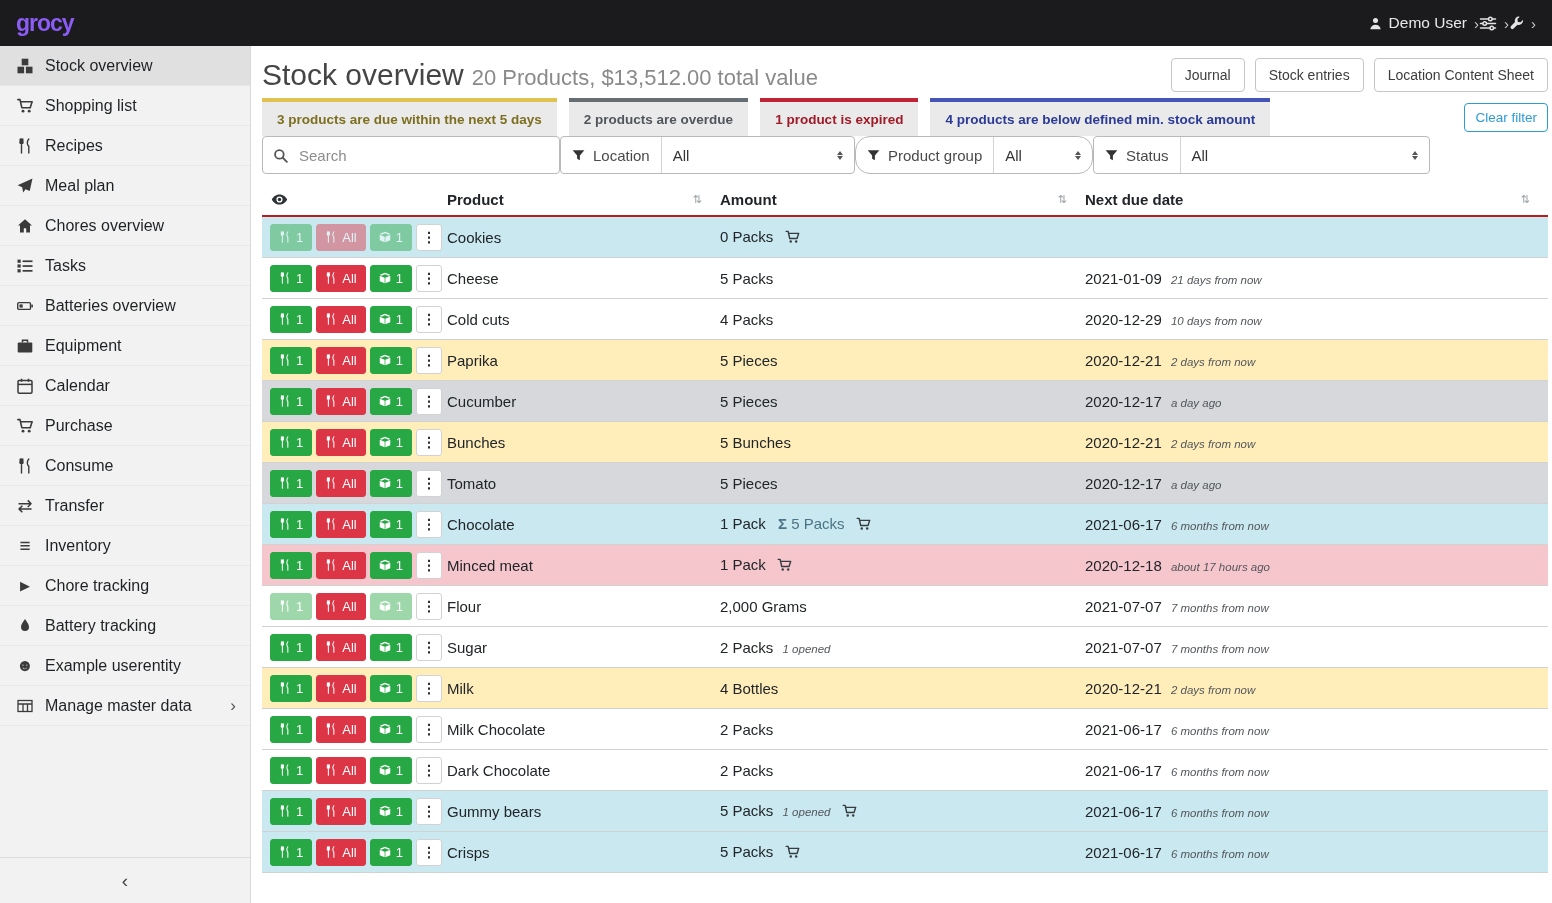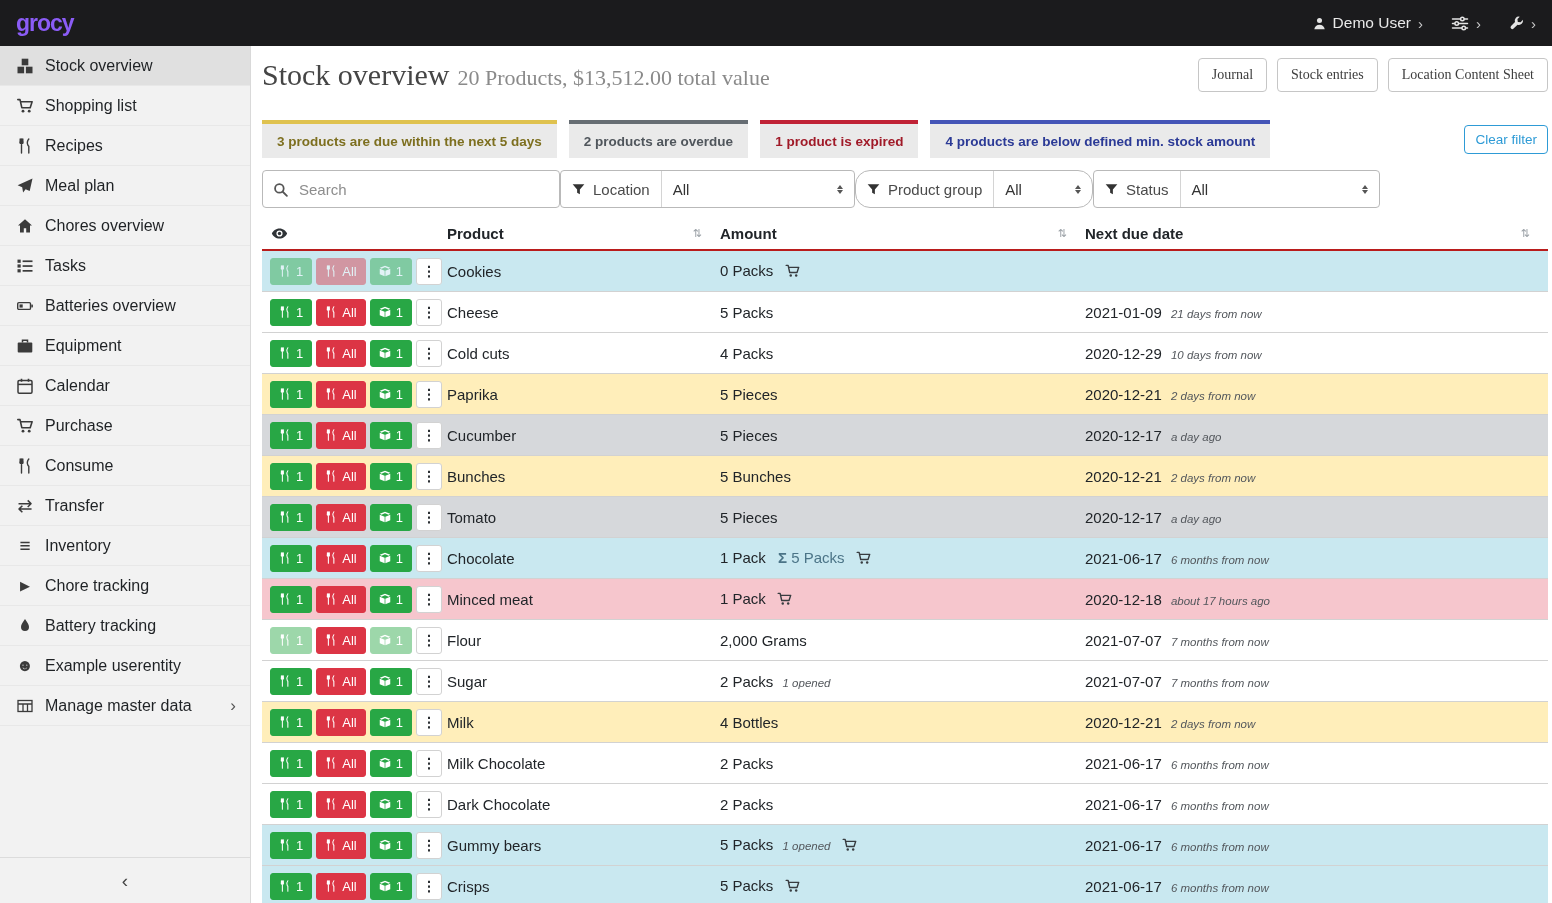--- a/index.html
+++ b/index.html
@@ -11,21 +11,21 @@
   }
   svg { display:block; }
   .tg { display:inline-block; line-height:1; }
 
   
   .topbar {
     height:46px; background:#1b1b1d; display:flex; align-items:center;
     padding:0 16px;
   }
   .logo { color:#8b5cf6; font-size:23px; font-weight:bold; letter-spacing:-1px; cursor:pointer; }
-  .topbar-right { margin-left:auto; display:flex; align-items:center; gap:28px; }
+  .topbar-right { margin-left:auto; display:flex; align-items:center; }
   .tb-item { display:flex; align-items:center; gap:7px; color:#e9e9e9; cursor:pointer; }
   .tb-label { font-size:15.5px; }
   .tb-icon { color:#e4e4e4; }
   .chev { color:#c9c9c9; font-size:15px; line-height:1; }
 
   
   .layout { display:flex; height:857px; }
   .sidebar {
     width:251px; background:#f2f2f2; border-right:1px solid #d9d9d9;
     display:flex; flex-direction:column; justify-content:space-between;
@@ -39,31 +39,31 @@
   .side-icon svg { width:16px; height:16px; }
   .side-chevron { margin-left:auto; color:#555; font-size:17px; }
   .collapse-bar {
     height:46px; border-top:1px solid #dcdcdc; display:flex; align-items:center;
     justify-content:center; color:#444; font-size:19px; cursor:pointer;
   }
 
   main { flex:1; padding:6px 4px 0 11px; overflow:hidden; }
 
   
-  .page-header { display:flex; align-items:center; justify-content:space-between; margin:6px 0 28px;font-family:Liberation Serif, serif; }
+  .page-header { display:flex; align-items:center; justify-content:space-between; margin:6px 0 6px; }
   .page-title { font-size:30px; font-weight:500; color:#454545; }
   .page-subtitle { font-size:22px; color:#8a8a8a; margin-left:8px; }
   .header-buttons { display:flex; gap:10px; }
   .hbtn {
     background:#fff; border:1px solid #c6c6c6; border-radius:4px; color:#3d3d3d;
     font-size:14px; padding:8px 13px; font-family:inherit; cursor:pointer;
   }
 
   
-  .banners { display:flex; align-items:center; gap:12px; margin-bottom:12px; }
+  .banners { display:flex; align-items:center; gap:12px; }
   .banner {
     height:38px; background:#eaeaea; border-top:4px solid #999;
     display:flex; align-items:center; padding:0 15px;
     font-size:13.5px; font-weight:bold; cursor:pointer; white-space:nowrap;
   }
   .banner-warning   { border-color:#dfc24f; color:#7d6f1f; }
   .banner-secondary { border-color:#666d73; color:#50565c; }
   .banner-danger    { border-color:#c02236; color:#a01a28; }
   .banner-primary   { border-color:#4455b7; color:#2b3a96; }
   .clear-filter {
@@ -75,21 +75,21 @@
   .filters { display:flex; justify-content:flex-start; margin-bottom:10px; }
   .search-box {
     width:298px; height:38px; border:1px solid #b9b9b9; border-radius:4px;
     display:flex; align-items:center; padding:0 10px; background:#fff;
   }
   .s-icon { color:#555; margin-right:9px; }
   .s-icon svg { width:15px; height:15px; }
   .search-input { border:none; outline:none; flex:1; font-size:15px; font-family:inherit; color:#333; }
   .search-input::placeholder { color:#8d8d8d; }
   .filter-group { height:38px; border:1px solid #b9b9b9; border-radius:4px; display:flex; background:#fff; overflow:hidden; }
-  .fg-location { width:295px; } .fg-group { width:238px;border-radius:15px; } .fg-status { width:287px; }
+  .fg-location { width:295px; } .fg-group { width:238px;border-radius:15px; } .fg-status { width:337px; }
   .fg-label {
     display:flex; align-items:center; gap:8px; padding:0 11px;
     font-size:15px; color:#4a4a4a; border-right:1px solid #d4d4d4; white-space:nowrap;
   }
   .f-icon { color:#333; } .f-icon svg { width:13px; height:13px; }
   .fg-select {
     flex:1; display:flex; align-items:center; justify-content:space-between;
     padding:0 11px; font-size:15px; color:#333; cursor:pointer;
   }
   .sel-arrows { display:inline-flex; flex-direction:column; gap:1px; }

